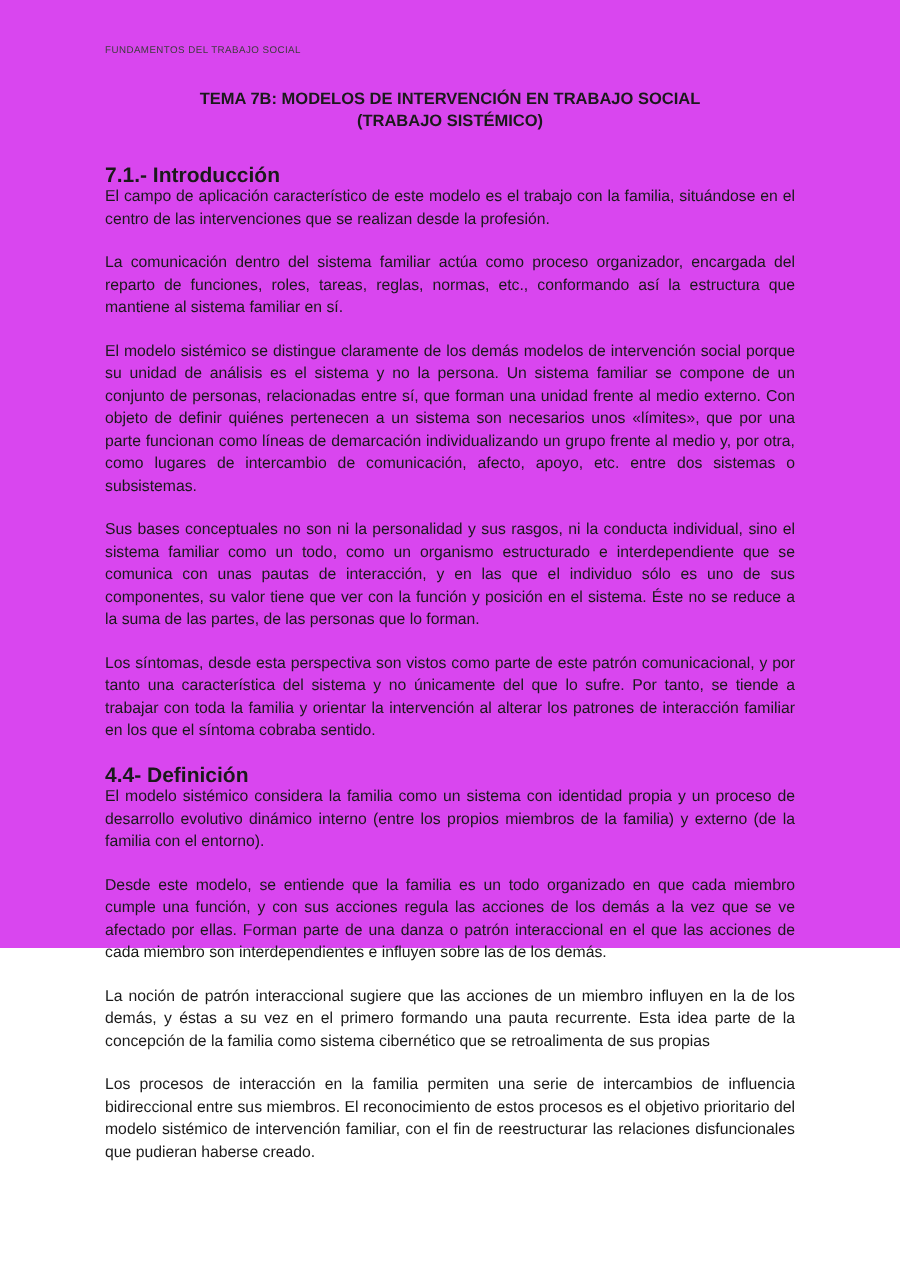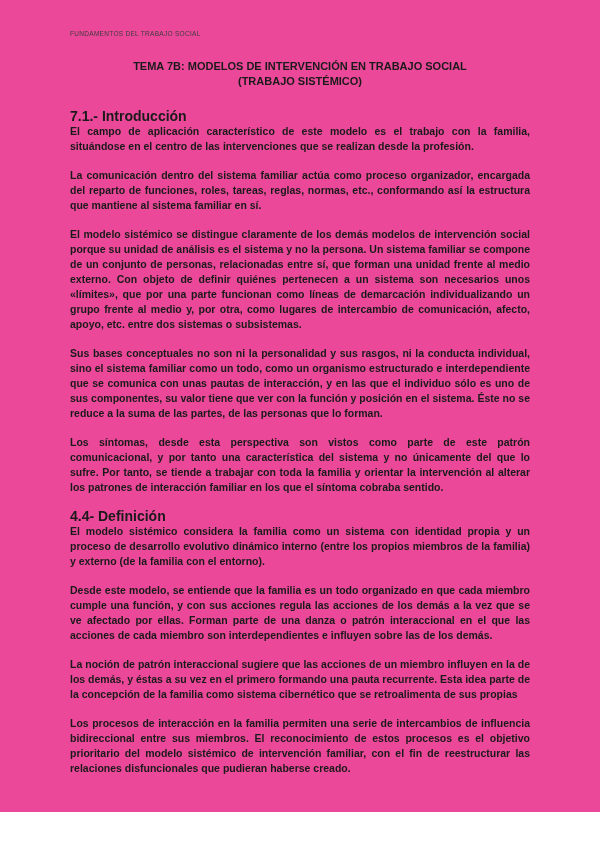--- a/index.html
+++ b/index.html
@@ -10,23 +10,23 @@
   body {
     width: 600px;
     height: 848px;
     overflow: hidden;
     font-family: "Liberation Sans", sans-serif;
     color: #1a1a1a;
   }
   .page {
     box-sizing: border-box;
     width: 600px;
-    height: 812px;
+    height: 632px;
     padding: 30px 70px 0 70px;
-    background: #ec4899;
+    background: #d946ef;
   }
   .running-header {
     font-size: 6.5px;
     letter-spacing: 0.3px;
     color: #3c3c3c;
     margin-bottom: 22px;
     text-transform: uppercase;
   }
   .doc-title {
     font-size: 11px;
@@ -39,21 +39,20 @@
     font-size: 14px;
     font-weight: bold;
     line-height: 15px;
     margin: 0;
   }
   .para {
     font-size: 10.5px;
     line-height: 15px;
     text-align: justify;
     margin: 0 0 14px 0;
-    font-weight: bold;
   }
 </style>
 </head>
 <body>
 
 <div class="page">
 
   <div class="running-header">FUNDAMENTOS DEL TRABAJO SOCIAL</div>
 
   <div class="doc-title">

